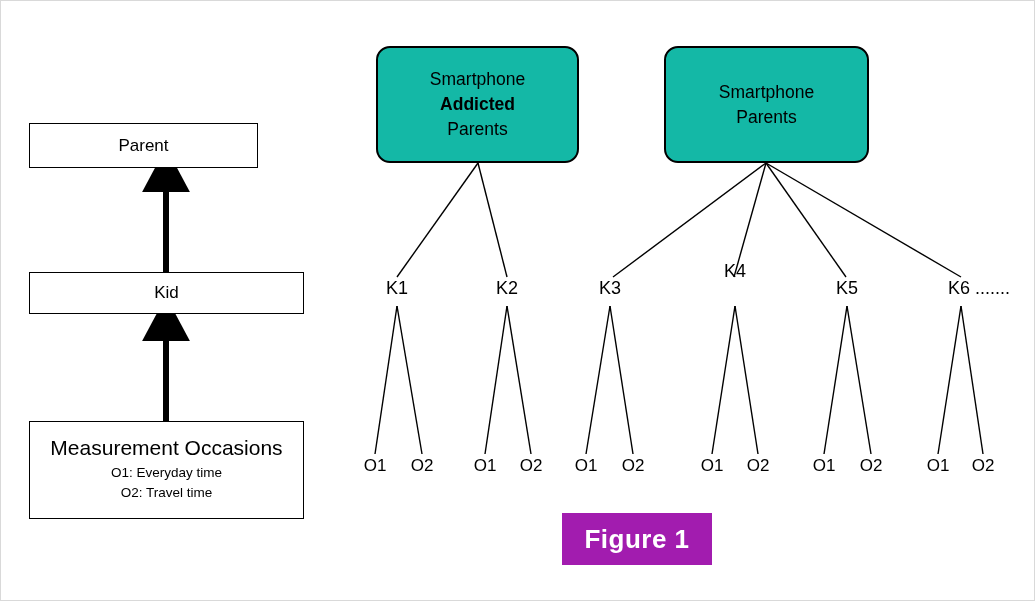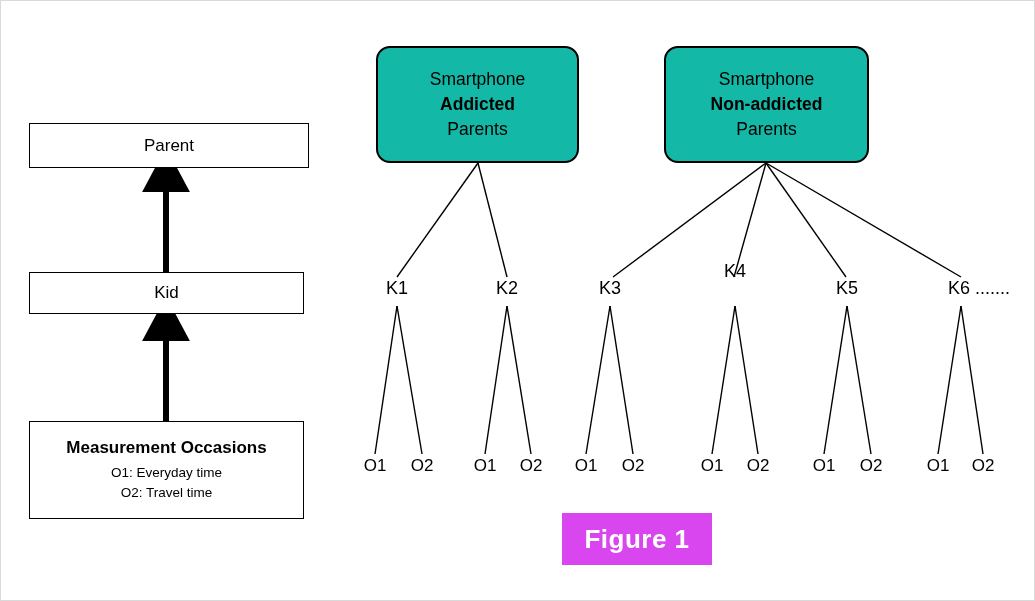--- a/index.html
+++ b/index.html
@@ -45,41 +45,40 @@
     font-size: 17px;
     line-height: 22px;
   }
   .hbox .sub {
     font-size: 13.5px;
     line-height: 20px;
   }
   #box-parent {
     left: 28px;
     top: 122px;
-    width: 280px;
+    width: 229px;
     height: 45px;
   }
   #box-kid {
     left: 28px;
     top: 271px;
     width: 275px;
     height: 42px;
   }
   #box-measure {
     left: 28px;
     top: 420px;
     width: 275px;
     height: 98px;
     justify-content: flex-start;
     padding-top: 15px;
   }
   #box-measure .main {
-    font-size: 17px;
+    font-size: 21px;
     margin-bottom: 4px;
-    font-weight: bold;
   }
 
   
   .gbox {
     position: absolute;
     border: 2px solid #000000;
     border-radius: 14px;
     background: #14b8a6;
     box-sizing: border-box;
     display: flex;
@@ -121,21 +120,21 @@
     transform: translateX(-50%);
   }
 
   
   #figure-caption {
     position: absolute;
     left: 561px;
     top: 512px;
     width: 150px;
     height: 52px;
-    background: #d946ef;
+    background: #a21caf;
     color: #ffffff;
     display: flex;
     align-items: center;
     justify-content: center;
     font-size: 26px;
     font-weight: bold;
     letter-spacing: 0.5px;
   }
 </style>
 </head>
@@ -195,21 +194,20 @@
   </div>
 
   <div class="gbox" id="group-addicted">
     <span>Smartphone</span>
     <span class="strong">Addicted</span>
     <span>Parents</span>
   </div>
 
   <div class="gbox" id="group-nonaddicted">
     <span>Smartphone</span>
-    <span class="strong">Non-addicted</span>
     <span>Parents</span>
   </div>
 
   <div class="klabel" style="left:396px; top:277px;">K1</div>
   <div class="klabel" style="left:506px; top:277px;">K2</div>
   <div class="klabel" style="left:609px; top:277px;">K3</div>
   <div class="klabel" style="left:734px; top:260px;">K4</div>
   <div class="klabel" style="left:846px; top:277px;">K5</div>
   <div class="klabel" style="left:978px; top:277px;">K6 .......</div>
 

